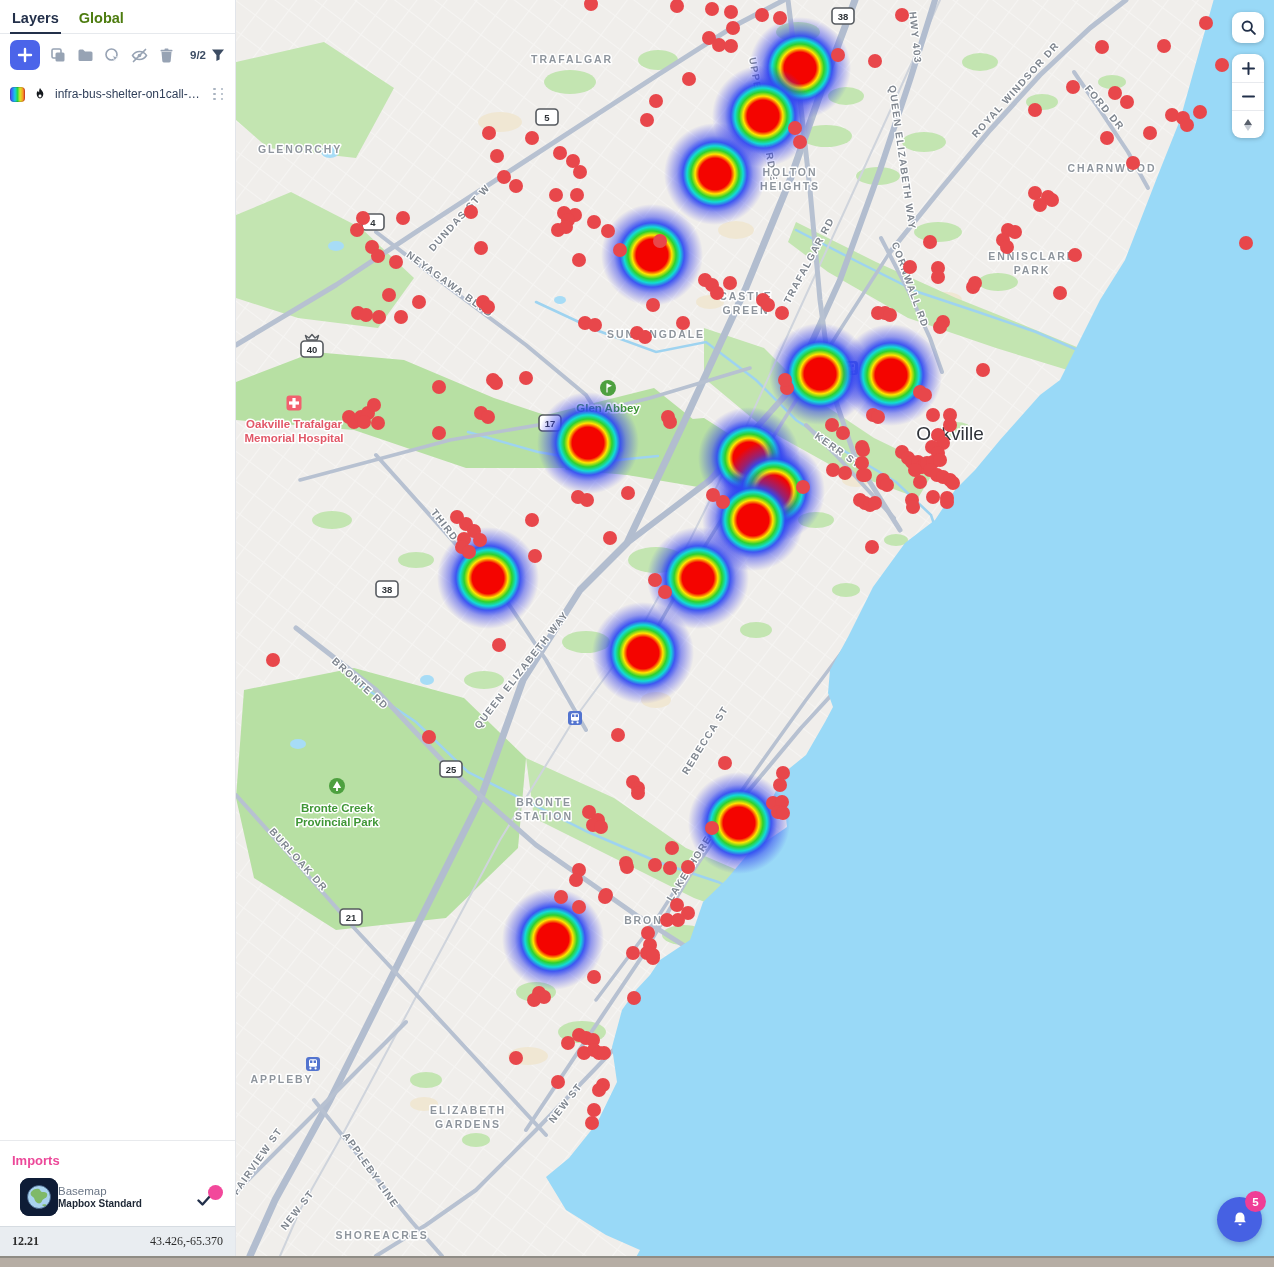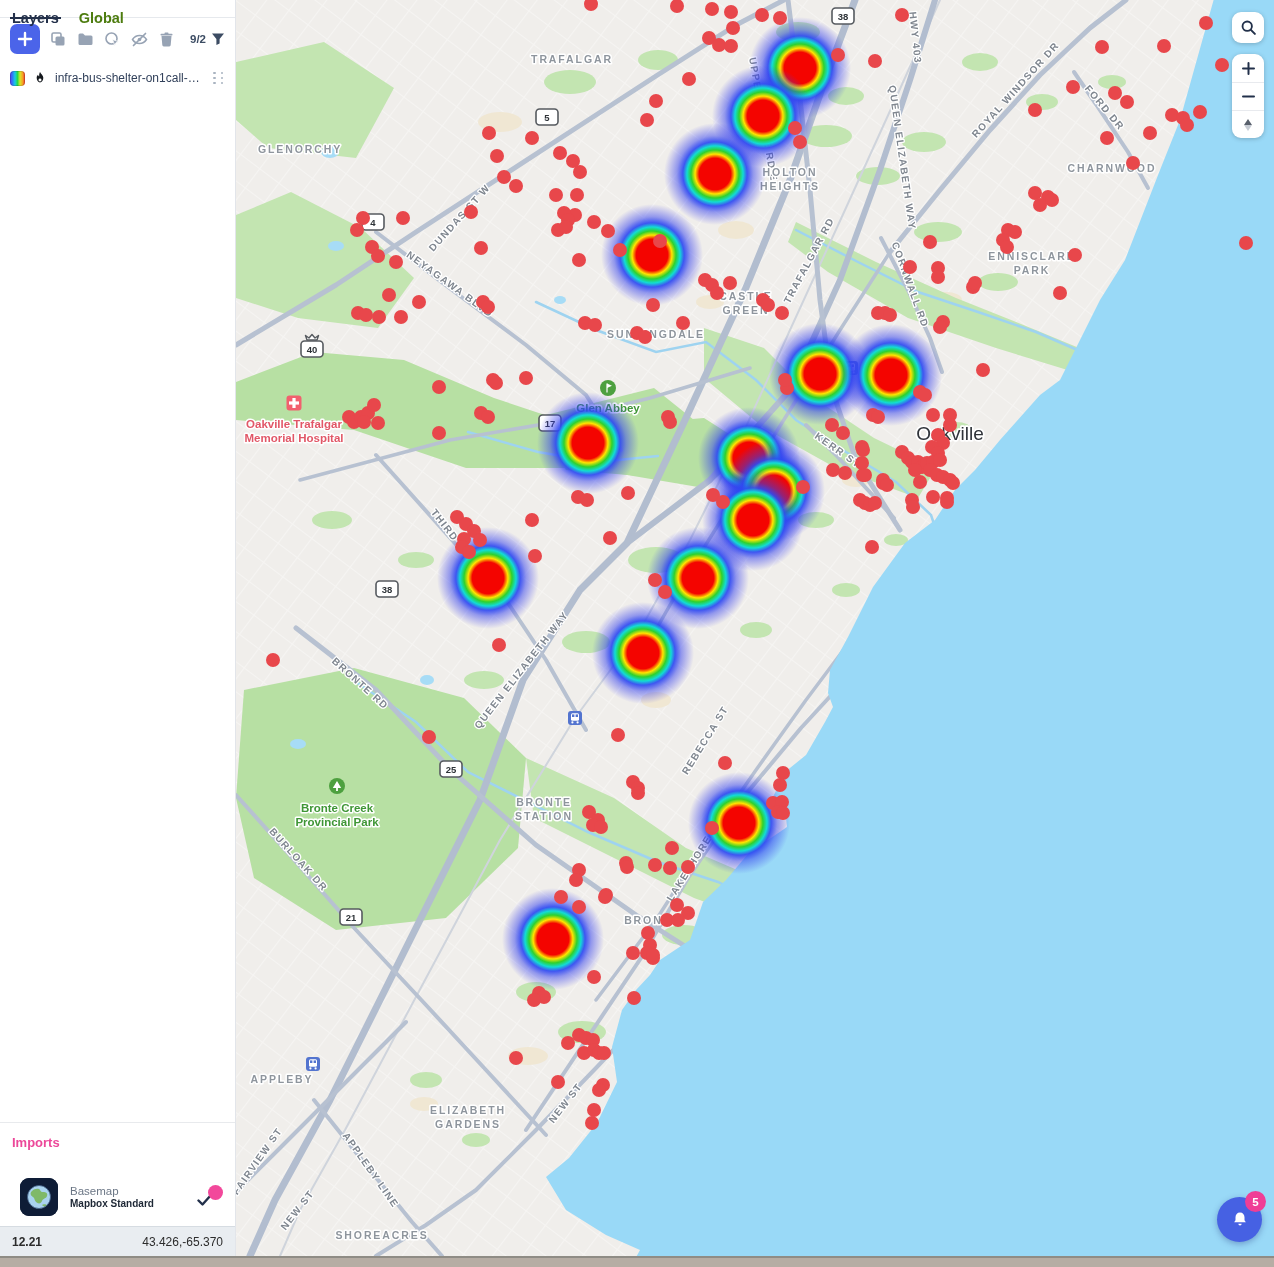--- a/index.html
+++ b/index.html
@@ -3,21 +3,21 @@
 <meta charset="utf-8">
 <style>
   * { margin:0; padding:0; box-sizing:border-box; }
   html,body { width:1274px; height:1267px; overflow:hidden; background:#fff;
     font-family:"Liberation Sans", sans-serif; }
   .app { position:relative; width:1274px; height:1267px; }
 
   
   .sidebar { position:absolute; left:0; top:0; width:236px; height:1256px;
     background:#ffffff; border-right:1px solid #e2e5ea; display:flex; flex-direction:column; z-index:30; }
-  .tabs { display:flex; gap:20px; padding:10px 12px 0 12px; border-bottom:1px solid #e6e9ed; height:18px; }
+  .tabs { display:flex; gap:20px; padding:10px 12px 0 12px; border-bottom:1px solid #e6e9ed; height:34px; }
   .tab { font-size:14.5px; font-weight:700; color:#4d7c0f; padding-bottom:8px; cursor:pointer; position:relative; }
   .tab.active { color:#23304a; }
   .tab.active::after { content:""; position:absolute; left:-2px; right:-2px; bottom:-1px; height:2.5px; background:#23304a; }
   .toolbar { display:flex; align-items:center; padding:6px 10px; gap:10px; }
   .add-btn { width:30px; height:30px; border-radius:7px; background:#4b64e9; color:#fff;
     display:flex; align-items:center; justify-content:center; cursor:pointer; flex:0 0 auto; }
   .tool-ic { width:17px; height:17px; color:#97a3b4; cursor:pointer; }
   .filter-zone { margin-left:auto; display:flex; align-items:center; gap:5px; }
   .filter-count { font-size:11.5px; font-weight:700; color:#3c4c63; }
   .funnel { width:14px; height:14px; color:#3c4c63; cursor:pointer; }
@@ -25,31 +25,31 @@
   .layer-row { display:flex; align-items:center; gap:8px; height:28px; padding:0 10px; cursor:pointer; }
   .swatch { width:15px; height:15px; border-radius:4px; flex:0 0 auto; box-shadow:inset 0 0 0 1px rgba(0,0,0,.15); }
   .swatch.rainbow { background:linear-gradient(90deg,#5a3cf0,#2f7df5,#19c8e8,#28d84a,#d6e62a,#f5a623,#ef3b2d); }
   .geo-ic { width:14px; height:14px; flex:0 0 auto; color:#14181d; }
   .layer-name { font-size:12px; color:#31405a; white-space:nowrap; overflow:hidden; text-overflow:ellipsis; flex:1; }
   .drag-handle { width:12px; display:grid; grid-template-columns:1fr 1fr; gap:2.5px 3px; flex:0 0 auto; cursor:grab; }
   .drag-handle i { width:2.6px; height:2.6px; border-radius:50%; background:#a9b3c0; }
   .sb-spacer { flex:1; }
   .imports { border-top:1px solid #e8eaed; padding:12px 12px 10px 12px; }
   .imports-title { font-size:13px; font-weight:700; color:#ec4899; }
-  .basemap-row { display:flex; align-items:center; gap:12px; margin-top:28px;padding-left:8px; }
+  .basemap-row { display:flex; align-items:center; gap:0; margin-top:10px;padding-left:8px; }
   .bm-thumb { width:38px; height:38px; border-radius:9px; background:#0e1c36; position:relative; overflow:hidden; flex:0 0 auto; }
   .bm-texts { flex:1; }
   .bm-label { font-size:11.5px; color:#6b7685; }
   .bm-name { font-size:10px; font-weight:700; color:#1d2735; margin-top:1px; }
   .bm-state { position:relative; width:26px; height:24px; flex:0 0 auto; }
   .bm-check { position:absolute; left:0; bottom:2px; width:16px; height:14px; color:#22304a; }
   .bm-dot { position:absolute; right:0; top:0; width:15px; height:15px; border-radius:50%; background:#f2489b; }
   .statusbar { height:30px; background:#e9edf1; border-top:1px solid #d6dce2;
     display:flex; align-items:center; justify-content:space-between; padding:0 12px;
-    font-family:Liberation Sans, sans-serif; font-size:12px; color:#2c2c2c; }
+    font-family:Liberation Serif, serif; font-size:12px; color:#2c2c2c; }
   .status-zoom { font-weight:700; }
 
   
   .map { position:absolute; left:236px; top:0; width:1038px; height:1256px; overflow:hidden; background:#f0eeeb; }
   .map svg { display:block; }
 
   
   .ctl { position:absolute; background:#fff; border-radius:9px; box-shadow:0 1px 4px rgba(40,50,60,.28); }
   .search-btn { top:12px; right:10px; width:32px; height:31px; display:flex; align-items:center; justify-content:center; cursor:pointer; color:#22304a; }
   .zoom-stack { top:54px; right:10px; width:32px; display:flex; flex-direction:column; }

